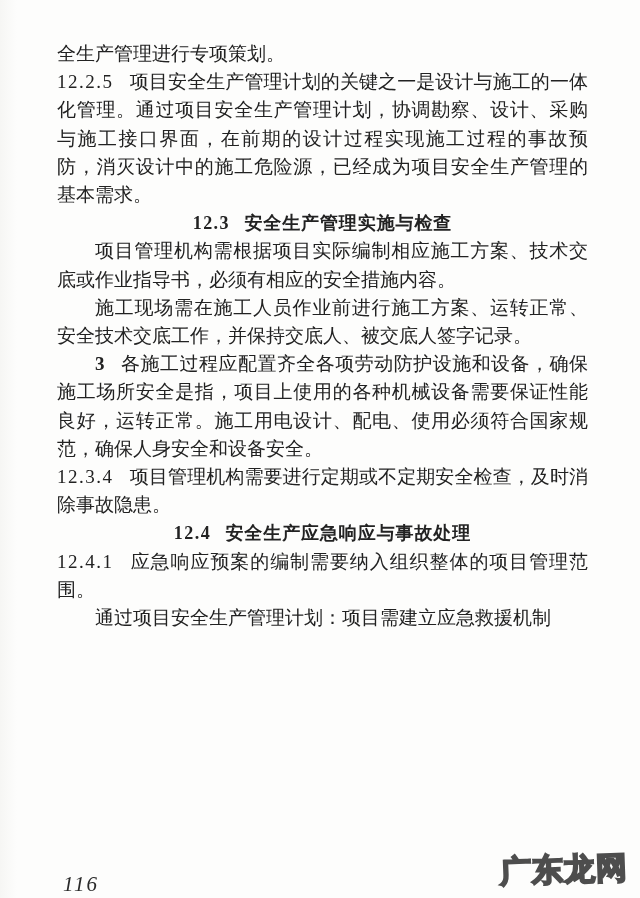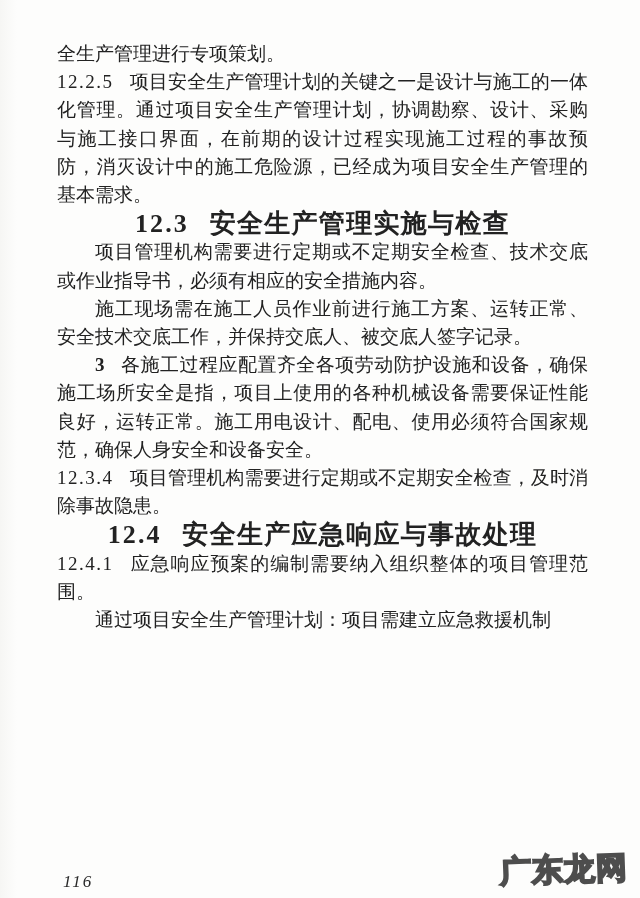--- a/index.html
+++ b/index.html
@@ -32,38 +32,38 @@
     margin-right: 0.85em;
   }
   .sub-num {
     font-weight: bold;
     margin-right: 0.85em;
   }
   .sec-heading {
     text-align: center;
     text-align-last: center;
     font-weight: bold;
-    font-size: 26px;
+    font-size: 18px;
     margin: 13px 0 17px 0;
   }
   .sec-heading .h-num {
     font-family: "Liberation Serif", "DejaVu Serif", serif;
     letter-spacing: 0.08em;
     margin-right: 0.8em;
   }
   .sec-heading .h-title {
     font-family: "Liberation Sans", "DejaVu Sans", sans-serif;
     letter-spacing: 0.05em;
   }
   .page-num {
     position: absolute;
     left: 63px;
     top: 872px;
     font-style: italic;
-    font-size: 17px;
+    font-size: 21px;
     letter-spacing: 2px;
     color: #2a2a2a;
   }
   .watermark {
     position: absolute;
     left: 500px;
     top: 849px;
     font-family: "DejaVu Sans", "Liberation Sans", sans-serif;
     font-weight: bold;
     font-size: 31px;
@@ -86,21 +86,21 @@
 
     <p>
       <span class="num">12.2.5</span><span>项目安全生产管理计划的关键之一是设计与施工的一体化管理。通过项目安全生产管理计划，协调勘察、设计、采购与施工接口界面，在前期的设计过程实现施工过程的事故预防，消灭设计中的施工危险源，已经成为项目安全生产管理的基本需求。</span>
     </p>
 
     <p class="sec-heading">
       <span class="h-num">12.3</span><span class="h-title">安全生产管理实施与检查</span>
     </p>
 
 
-    <p class="indent">项目管理机构需要进行定期或不定期安全检查、技术交底或作业指导书，必须有相应的安全措施内容。</p>
+    <p class="indent">项目管理机构需根据项目实际编制相应施工方案、技术交底或作业指导书，必须有相应的安全措施内容。</p>
 
     <p class="indent">施工现场需在施工人员作业前进行施工方案、运转正常、安全技术交底工作，并保持交底人、被交底人签字记录。</p>
 
 
     <p class="indent">
       <span class="sub-num">3</span><span>各施工过程应配置齐全各项劳动防护设施和设备，确保施工场所安全是指，项目上使用的各种机械设备需要保证性能良好，运转正常。施工用电设计、配电、使用必须符合国家规范，确保人身安全和设备安全。</span>
     </p>
 
     <p>
       <span class="num">12.3.4</span><span>项目管理机构需要进行定期或不定期安全检查，及时消除事故隐患。</span>

